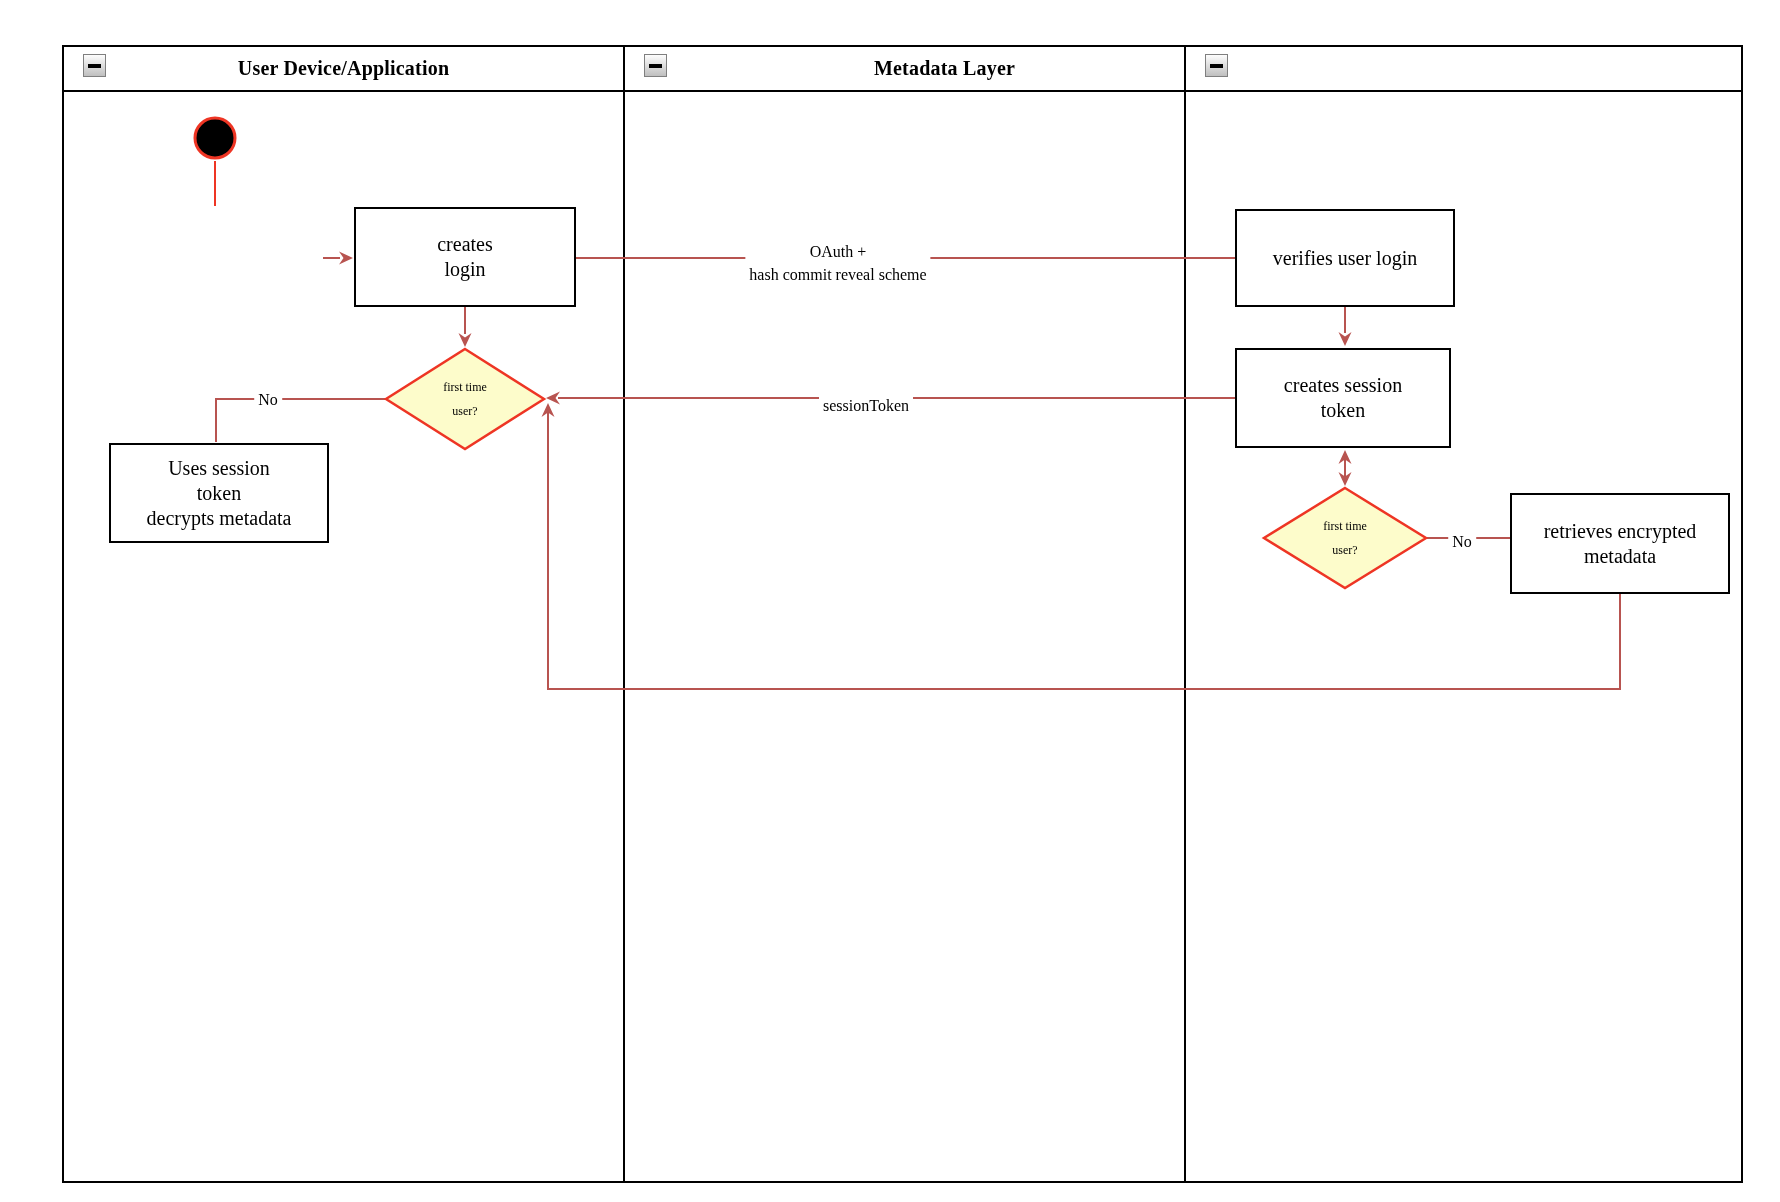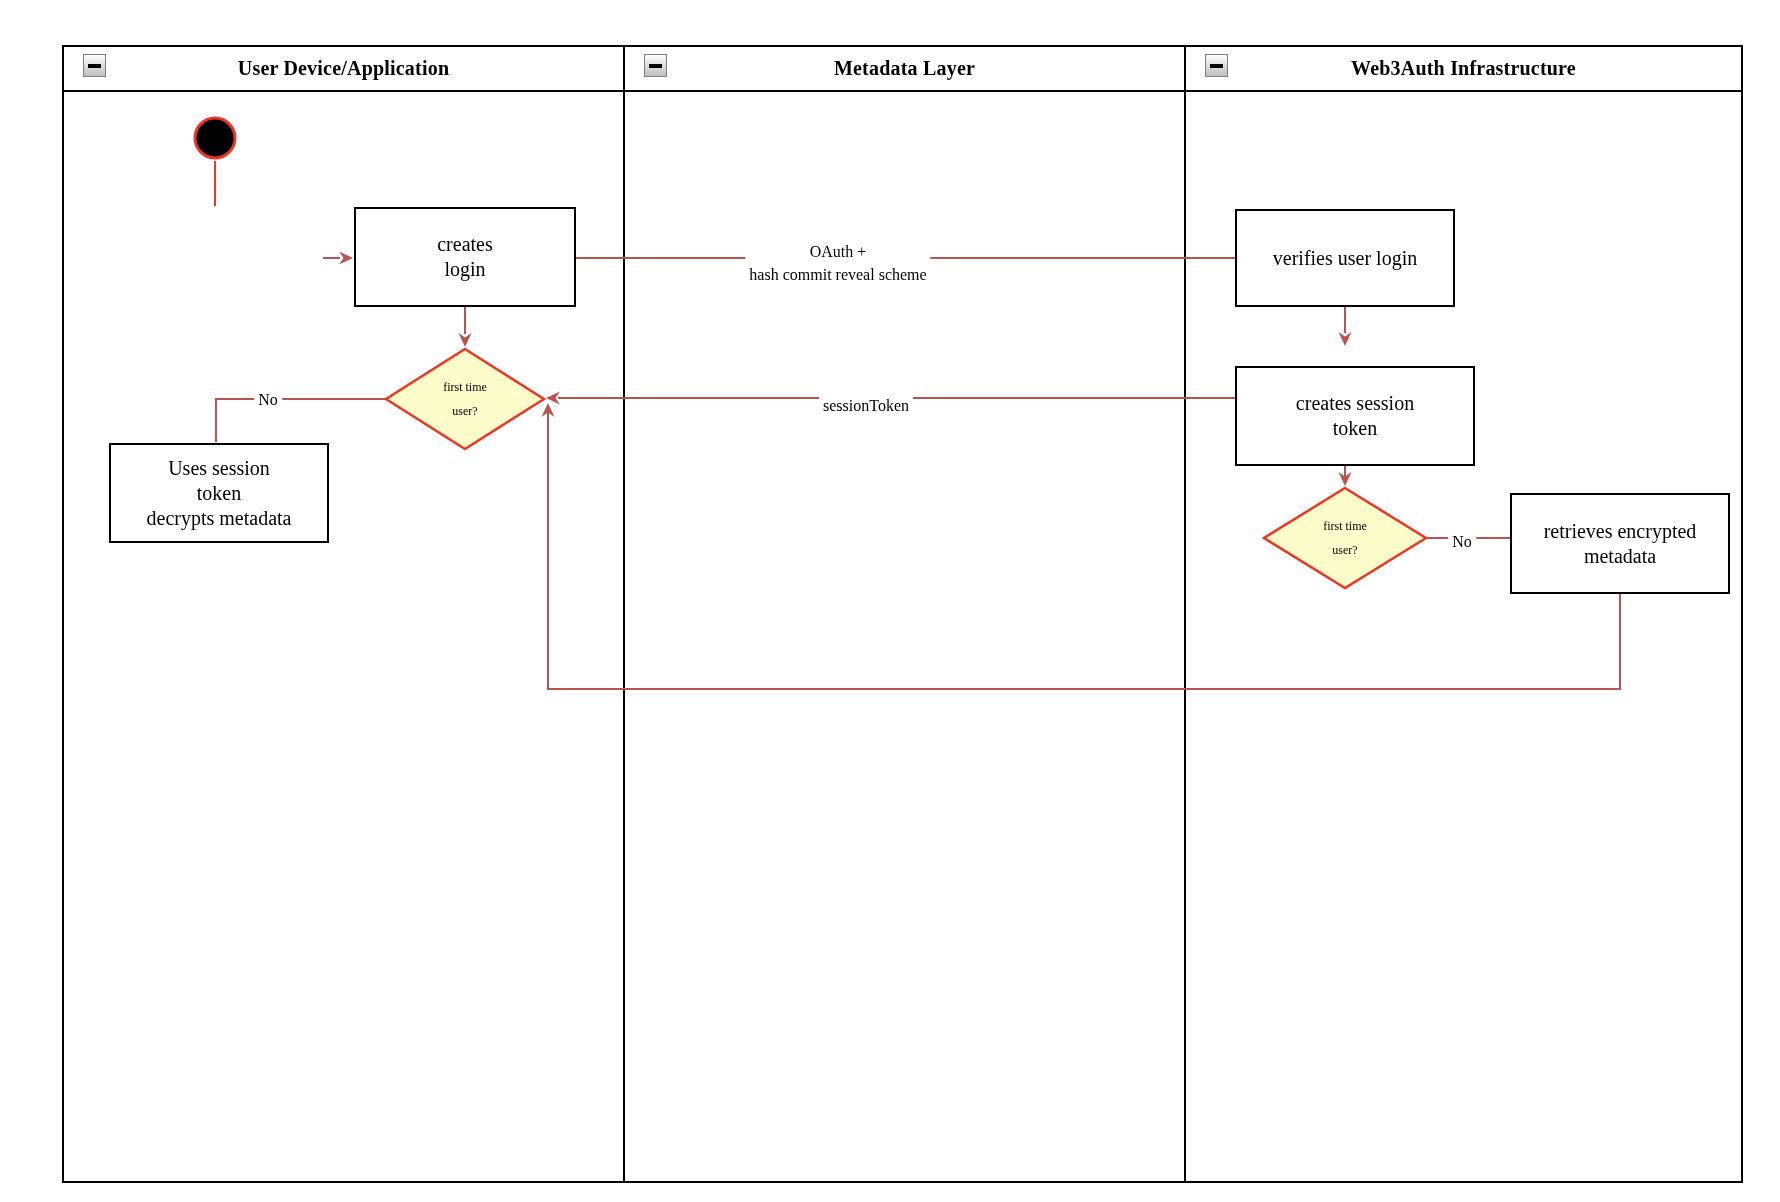--- a/index.html
+++ b/index.html
@@ -14,21 +14,21 @@
   }
   .lane-vline{position:absolute;top:0;bottom:0;width:2px;background:#000;}
   .vline-1{left:559px;}
   .vline-2{left:1120px;}
   .header-divider{position:absolute;left:0;right:0;top:43px;height:2px;background:#000;}
   .lane-title{
     position:absolute;top:0;height:43px;display:flex;align-items:center;justify-content:center;
     font-weight:bold;font-size:20px;letter-spacing:.2px;
   }
   .title-1{left:0;width:559px;}
-  .title-2{left:561px;width:559px;}
+  .title-2{left:561px;width:559px;padding-left:40px;}
   .title-3{left:1122px;width:555px;}
   .collapse{
     position:absolute;top:7px;width:23px;height:23px;box-sizing:border-box;
     border:1px solid #7f7f7f;background:linear-gradient(#fdfdfd,#bfbfbf);
     display:flex;align-items:center;justify-content:center;cursor:pointer;
   }
   .collapse::after{content:"";display:block;width:13px;height:4px;background:#000;}
   .col-1{left:19px;}
   .col-2{left:580px;}
   .col-3{left:1141px;}
@@ -37,21 +37,21 @@
   
   .node{
     position:absolute;box-sizing:border-box;border:2px solid #000;background:#fff;
     display:flex;align-items:center;justify-content:center;text-align:center;
     font-size:20px;line-height:25px;white-space:pre-line;
   }
   .node-a{left:103px;top:207px;width:220px;height:99px;}
   .node-b{left:354px;top:207px;width:222px;height:100px;}
   .node-c{left:109px;top:443px;width:220px;height:100px;}
   .node-d{left:1235px;top:209px;width:220px;height:98px;}
-  .node-e{left:1235px;top:366px;width:240px;height:100px;}
+  .node-e{left:1235px;top:348px;width:216px;height:100px;}
   .node-f{left:1510px;top:493px;width:220px;height:101px;}
   .diamond-label{
     position:absolute;transform:translate(-50%,-50%);text-align:center;
     font-size:12px;line-height:24px;white-space:pre-line;
   }
   .dlabel-1{left:465px;top:399px;}
   .dlabel-2{left:1345px;top:538px;}
   .edge-label{
     position:absolute;transform:translate(-50%,-50%);background:#fff;
     text-align:center;font-size:16px;line-height:23px;white-space:pre-line;padding:0 4px;
@@ -66,21 +66,20 @@
 
 <div class="canvas">
 
   <div class="frame">
     <div class="lane-vline vline-1"></div>
     <div class="lane-vline vline-2"></div>
     <div class="header-divider"></div>
 
     <div class="lane-title title-1">User Device/Application</div>
     <div class="lane-title title-2">Metadata Layer</div>
-    <div class="lane-title title-3">Web3Auth Infrastructure</div>
 
     <div class="collapse col-1"></div>
     <div class="collapse col-2"></div>
     <div class="collapse col-3"></div>
   </div>
 
   <svg class="overlay" viewBox="0 0 1780 1202">
 
     <circle cx="215" cy="138" r="20" fill="#000000" stroke="#ee3524" stroke-width="3"></circle>
     <path d="M215,161 V206" stroke="#ee3524" stroke-width="2" fill="none"></path>

